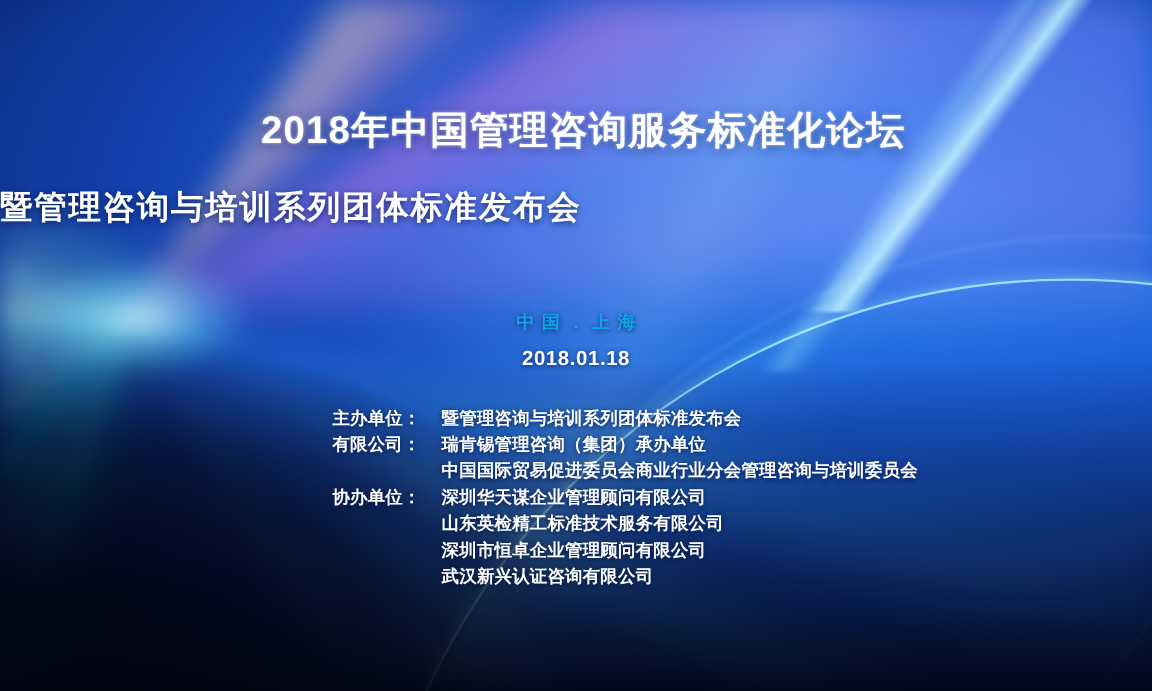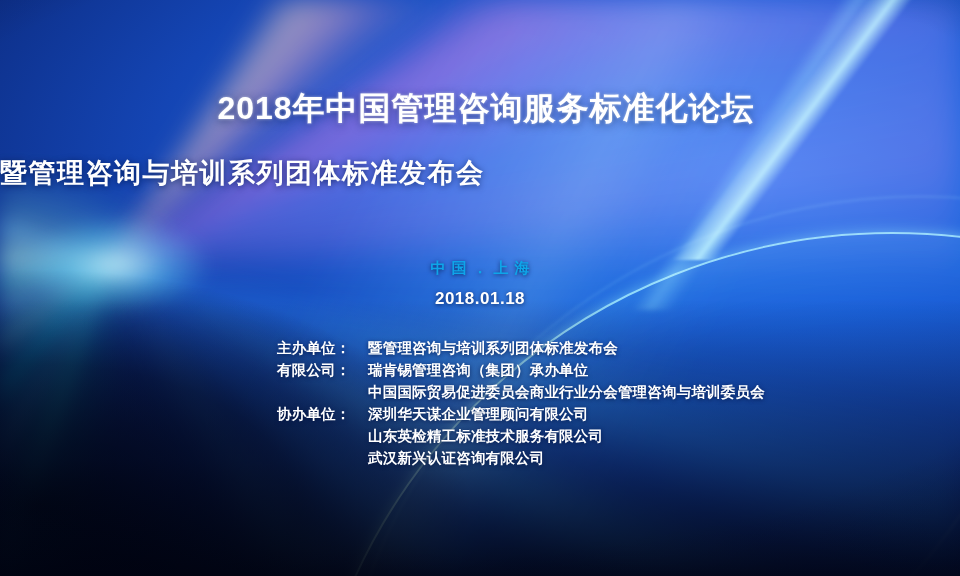--- a/index.html
+++ b/index.html
@@ -286,18 +286,22 @@
       <div class="org-row">
         <span class="org-label">协办单位：</span>
         <span class="org-value">深圳华天谋企业管理顾问有限公司</span>
       </div>
       <div class="org-row">
         <span class="org-label"></span>
         <span class="org-value">山东英检精工标准技术服务有限公司</span>
       </div>
       <div class="org-row">
         <span class="org-label"></span>
+        <span class="org-value">深圳市恒卓企业管理顾问有限公司</span>
+      </div>
+      <div class="org-row">
+        <span class="org-label"></span>
         <span class="org-value">武汉新兴认证咨询有限公司</span>
       </div>
     </div>
 
   </div>
 </div>
 
 </body></html>

